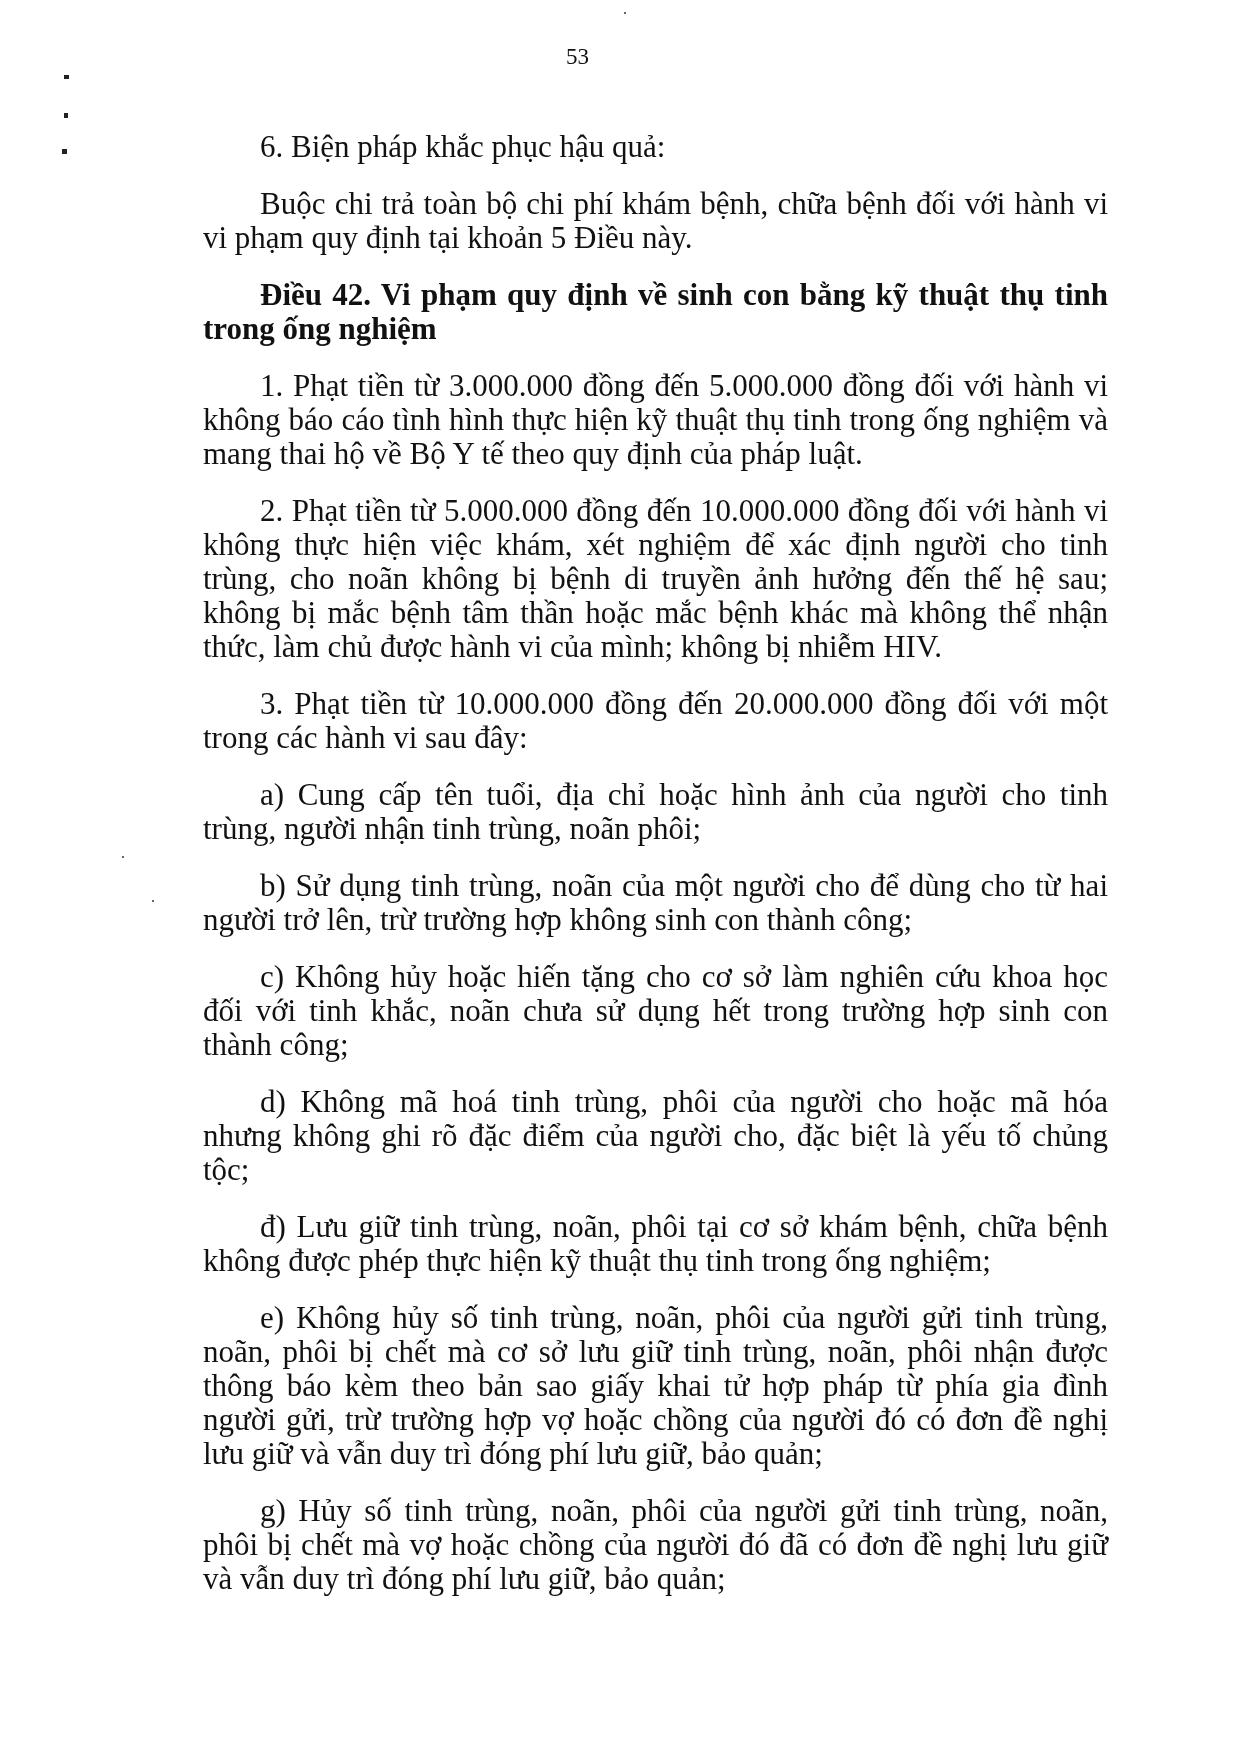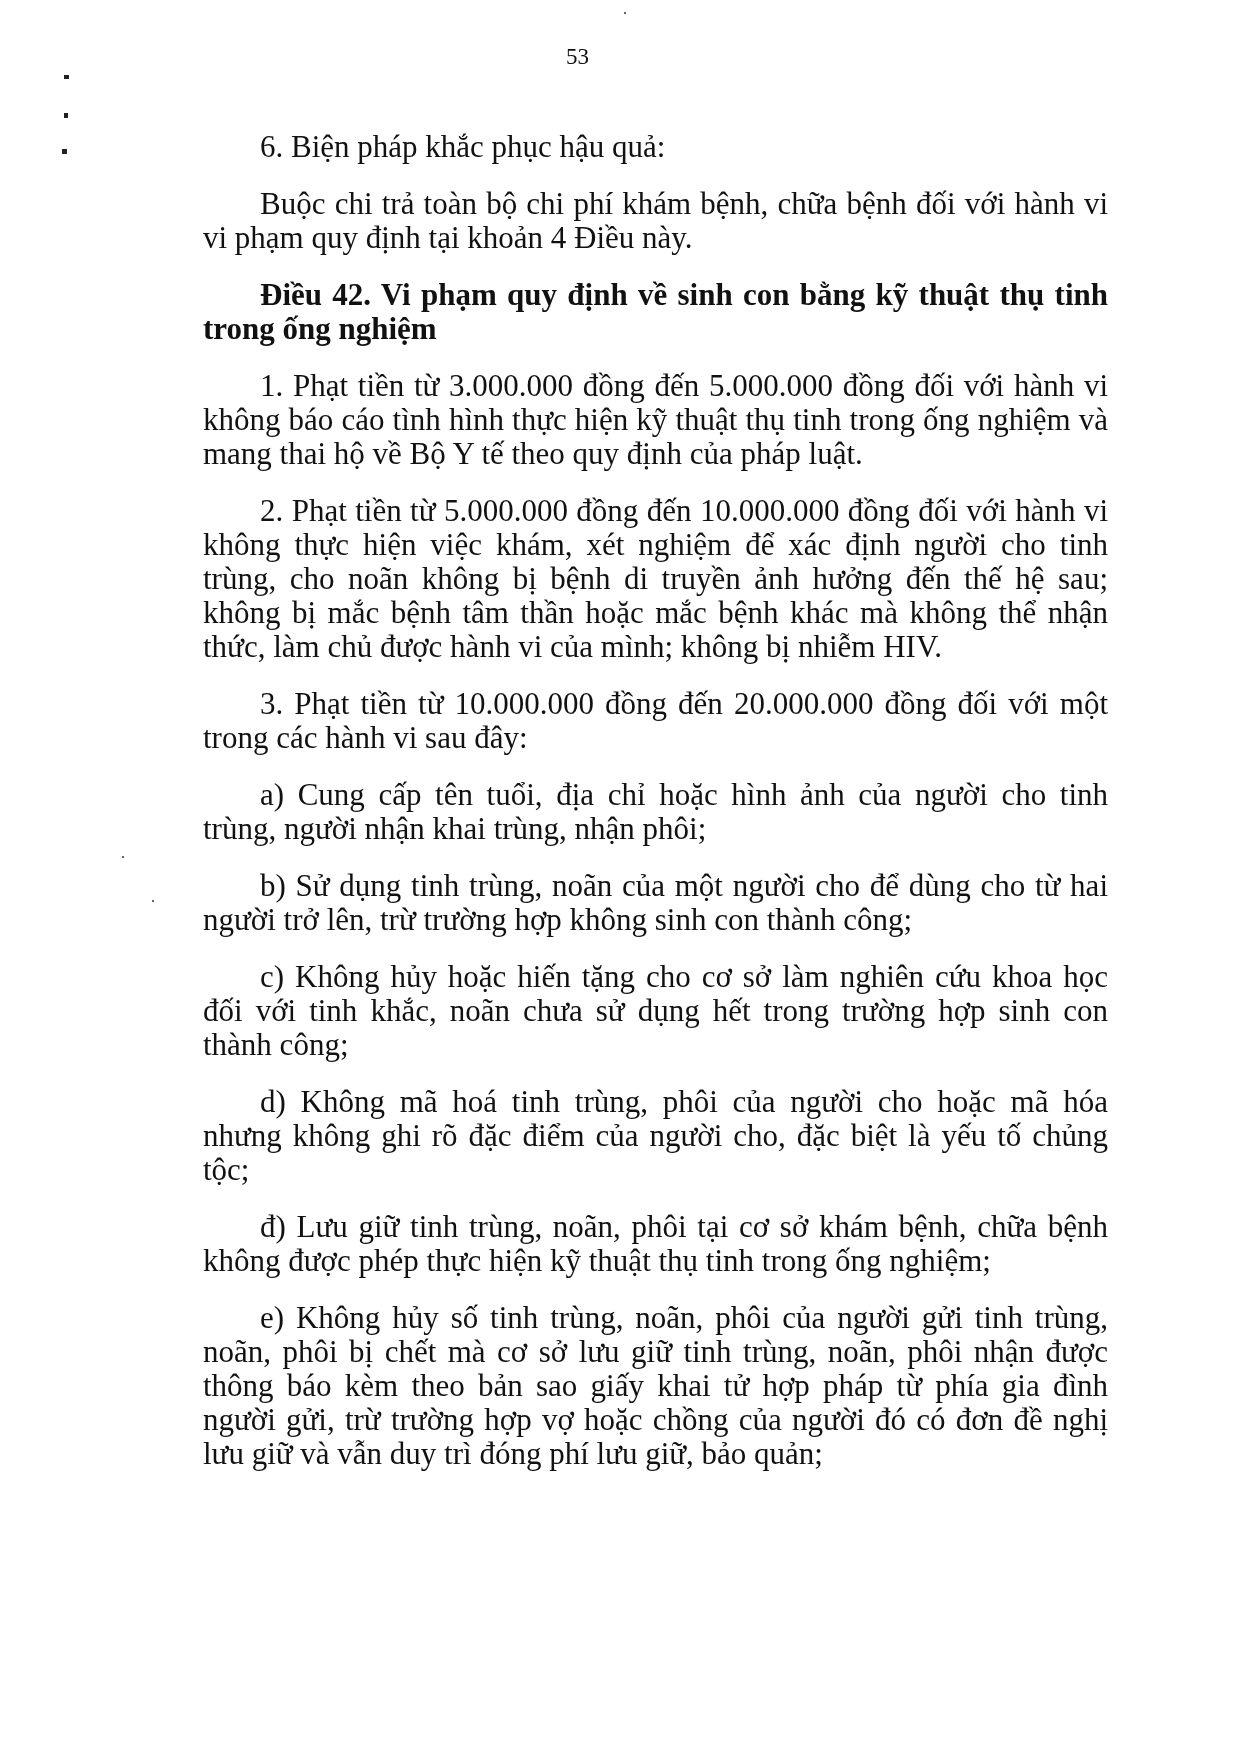--- a/index.html
+++ b/index.html
@@ -24,24 +24,25 @@
 <div class="mark m2"></div>
 <div class="mark m3"></div>
 <div class="speck" style="left:624px;top:12px"></div>
 <div class="speck" style="left:122px;top:856px"></div>
 <div class="speck" style="left:152px;top:900px"></div>
 
 <div class="page-number">53</div>
 
 <div class="content">
   <p>6. Biện pháp khắc phục hậu quả:</p>
-  <p class="gap">Buộc chi trả toàn bộ chi phí khám bệnh, chữa bệnh đối với hành vi vi phạm quy định tại khoản 4 Điều này.</p>
+  <p class="gap">Buộc chi trả toàn bộ chi phí khám bệnh, chữa bệnh đối với hành vi vi phạm quy định tại khoản 5 Điều này.</p>
   <p class="gap heading">Điều 42. Vi phạm quy định về sinh con bằng kỹ thuật thụ tinh trong ống nghiệm</p>
   <p class="gap">1. Phạt tiền từ 3.000.000 đồng đến 5.000.000 đồng đối với hành vi không báo cáo tình hình thực hiện kỹ thuật thụ tinh trong ống nghiệm và mang thai hộ về Bộ Y tế theo quy định của pháp luật.</p>
   <p class="gap">2. Phạt tiền từ 5.000.000 đồng đến 10.000.000 đồng đối với hành vi không thực hiện việc khám, xét nghiệm để xác định người cho tinh trùng, cho noãn không bị bệnh di truyền ảnh hưởng đến thế hệ sau; không bị mắc bệnh tâm thần hoặc mắc bệnh khác mà không thể nhận thức, làm chủ được hành vi của mình; không bị nhiễm HIV.</p>
   <p class="gap">3. Phạt tiền từ 10.000.000 đồng đến 20.000.000 đồng đối với một trong các hành vi sau đây:</p>
-  <p class="gap">a) Cung cấp tên tuổi, địa chỉ hoặc hình ảnh của người cho tinh trùng, người nhận khai trùng, nhận phôi;</p>
+  <p class="gap">a) Cung cấp tên tuổi, địa chỉ hoặc hình ảnh của người cho tinh trùng, người nhận tinh trùng, noãn phôi;</p>
   <p class="gap">b) Sử dụng tinh trùng, noãn của một người cho để dùng cho từ hai người trở lên, trừ trường hợp không sinh con thành công;</p>
   <p class="gap">c) Không hủy hoặc hiến tặng cho cơ sở làm nghiên cứu khoa học đối với tinh khắc, noãn chưa sử dụng hết trong trường hợp sinh con thành công;</p>
   <p class="gap">d) Không mã hoá tinh trùng, phôi của người cho hoặc mã hóa nhưng không ghi rõ đặc điểm của người cho, đặc biệt là yếu tố chủng tộc;</p>
   <p class="gap">đ) Lưu giữ tinh trùng, noãn, phôi tại cơ sở khám bệnh, chữa bệnh không được phép thực hiện kỹ thuật thụ tinh trong ống nghiệm;</p>
   <p class="gap">e) Không hủy số tinh trùng, noãn, phôi của người gửi tinh trùng, noãn, phôi bị chết mà cơ sở lưu giữ tinh trùng, noãn, phôi nhận được thông báo kèm theo bản sao giấy khai tử hợp pháp từ phía gia đình người gửi, trừ trường hợp vợ hoặc chồng của người đó có đơn đề nghị lưu giữ và vẫn duy trì đóng phí lưu giữ, bảo quản;</p>
+  <p class="gap">g) Hủy số tinh trùng, noãn, phôi của người gửi tinh trùng, noãn, phôi bị chết mà vợ hoặc chồng của người đó đã có đơn đề nghị lưu giữ và vẫn duy trì đóng phí lưu giữ, bảo quản;</p>
 </div>
 
 </body></html>

